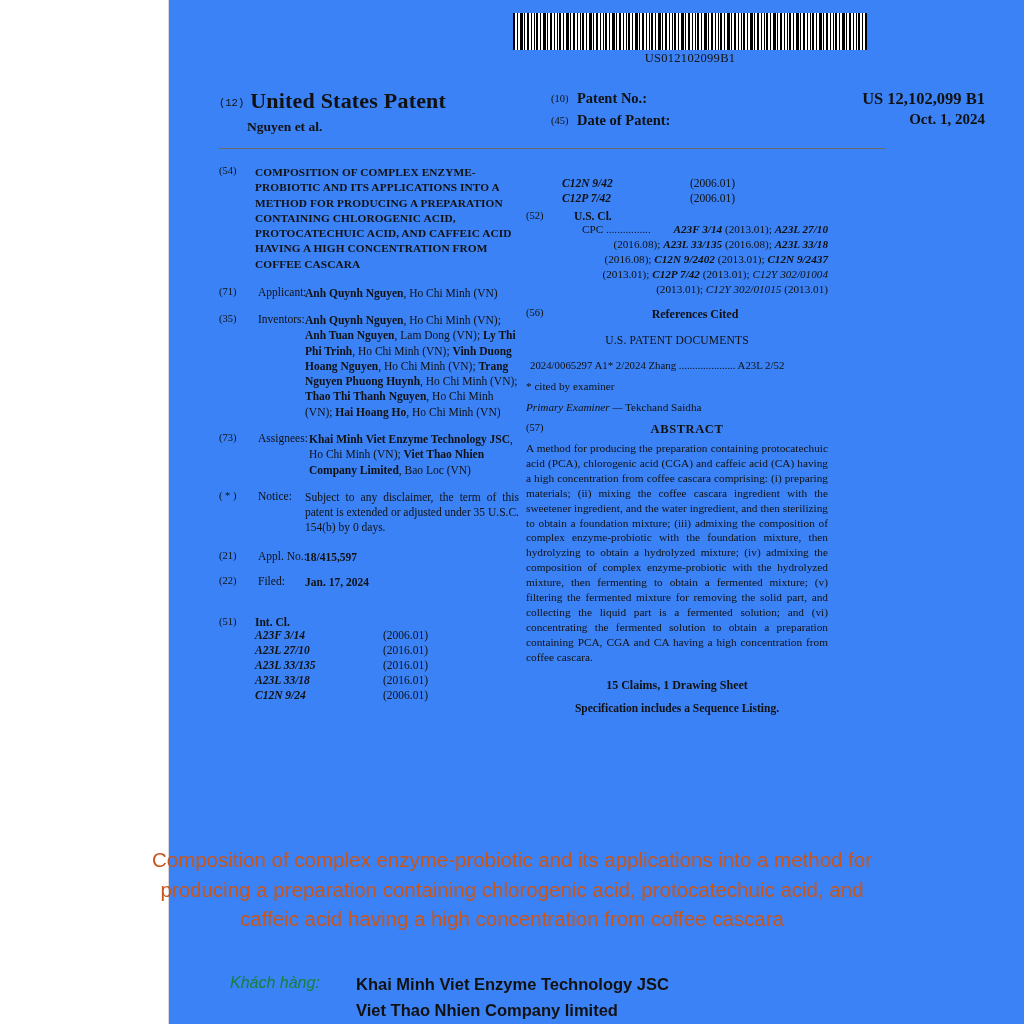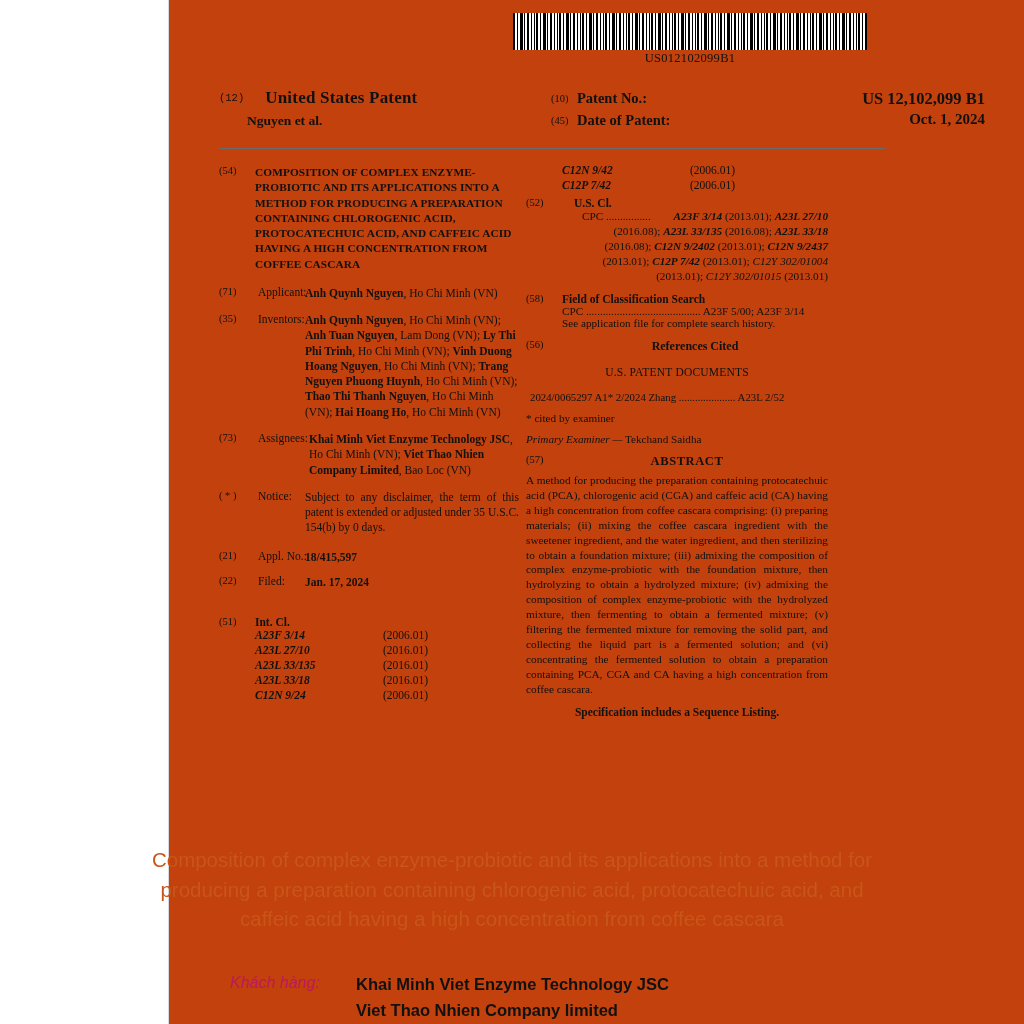--- a/index.html
+++ b/index.html
@@ -16,21 +16,21 @@
     color: #111111;
   }
 
   
   #page-sheet {
     position: absolute;
     left: 168px;
     top: 0;
     width: 856px;
     height: 1024px;
-    background: #c2410c;
+    background: #3b82f6;
     border-left: 1px solid #d8d8dc;
     box-sizing: border-box;
   }
   #left-gutter {
     position: absolute;
     left: 0; top: 0;
     width: 168px; height: 1024px;
     background: #ffffff;
   }
 
@@ -69,25 +69,25 @@
     width: 766px;
     height: 58px;
   }
   #title-left { position: absolute; left: 0; top: 0; width: 330px; }
   .paren-sm {
     font-size: 10.5px;
     vertical-align: 2px;
     font-family: Liberation Mono, monospace;
   }
   #us-patent-title {
-    font-size: 17px;
+    font-size: 22px;
     font-weight: bold;
     letter-spacing: 0.2px;
     display: inline-block;
-    margin-left: 21px;
+    margin-left: 6px;
   }
   #author-line {
     font-size: 13.5px;
     font-weight: bold;
     margin-left: 28px;
     margin-top: 5px;
   }
   #title-right { position: absolute; left: 332px; top: 2px; width: 434px; }
   .hdr-kv { position: relative; height: 22px; }
   .hdr-paren { position: absolute; left: 0; top: 3px; font-size: 10.5px; }
@@ -106,21 +106,21 @@
   
   #col-left {
     position: absolute;
     left: 50px;
     top: 165px;
     width: 300px;
   }
   #col-right {
     position: absolute;
     left: 357px;
-    top: 163px;
+    top: 176px;
     width: 302px;
   }
 
   .entry { position: relative; margin-bottom: 9px; }
   .tag {
     position: absolute;
     left: 0; top: 0;
     width: 32px;
     font-size: 10.5px;
   }
@@ -256,21 +256,21 @@
     left: 168px;
     top: 972px;
     width: 700px;
     font-family: "Liberation Sans", sans-serif;
   }
   #cust-label {
     position: absolute;
     left: 62px; top: 2px;
     font-size: 16px;
     font-style: italic;
-    color: #be185d;
+    color: #15803d;
   }
   #cust-names {
     margin-left: 188px;
     font-size: 16.5px;
     font-weight: bold;
     line-height: 1.55;
     color: #111;
   }
 </style>
 </head>
@@ -394,45 +394,40 @@
 
     <div class="entry">
       <span class="tag">(52)</span>
       <div id="cpc-head">U.S. Cl.</div>
       <div id="cpc-body">
         <span class="lead">CPC ................</span>
         <span id="cpc-codes-text"><span class="it">A23F 3/14</span> (2013.01); <span class="it">A23L 27/10</span> (2016.08); <span class="it">A23L 33/135</span> (2016.08); <span class="it">A23L 33/18</span> (2016.08); <span class="it">C12N 9/2402</span> (2013.01); <span class="it">C12N 9/2437</span> (2013.01); <span class="it">C12P 7/42</span> (2013.01); <span class="it-l">C12Y 302/01004</span> (2013.01); <span class="it-l">C12Y 302/01015</span> (2013.01)</span>
       </div>
     </div>
 
-    <div class="entry" style="margin-top:8px">
-      <span class="tag">(58)</span>
-      <div id="fos-head">Field of Classification Search</div>
-      <div id="fos-line">CPC ......................................... A23F 5/00; A23F 3/14</div>
-      <div id="fos-note">See application file for complete search history.</div>
-    </div>
 
     <div class="entry" style="margin-top:10px">
       <span class="tag">(56)</span>
       <div id="refs-head">References Cited</div>
       <div id="refs-sub">U.S. PATENT DOCUMENTS</div>
       <div id="ref-row"><span>2024/0065297  </span><span>A1*   </span><span>2/2024  </span><span>Zhang </span><span>..................... </span><span>A23L 2/52</span></div>
       <div id="ref-cited">* cited by examiner</div>
       <div id="examiner">
         <i class="it-l">Primary Examiner —</i>
         <span>Tekchand Saidha</span>
       </div>
     </div>
 
     <div id="abs-head-row">
       <span class="tag">(57)</span>
       <div id="abs-head">ABSTRACT</div>
     </div>
     <div id="abs-body">A method for producing the preparation containing protocatechuic acid (PCA), chlorogenic acid (CGA) and caffeic acid (CA) having a high concentration from coffee cascara comprising: (i) preparing materials; (ii) mixing the coffee cascara ingredient with the sweetener ingredient, and the water ingredient, and then sterilizing to obtain a foundation mixture; (iii) admixing the composition of complex enzyme-probiotic with the foundation mixture, then hydrolyzing to obtain a hydrolyzed mixture; (iv) admixing the composition of complex enzyme-probiotic with the hydrolyzed mixture, then fermenting to obtain a fermented mixture; (v) filtering the fermented mixture for removing the solid part, and collecting the liquid part is a fermented solution; and (vi) concentrating the fermented solution to obtain a preparation containing PCA, CGA and CA having a high concentration from coffee cascara.</div>
 
+    <div id="claims-line">15 Claims, 1 Drawing Sheet</div>
     <div id="spec-line">Specification includes a Sequence Listing.</div>
 
   </div>
 </div>
 
 <div id="caption">Composition of complex enzyme-probiotic and its applications into a method for producing a preparation containing chlorogenic acid, protocatechuic acid, and caffeic acid having a high concentration from coffee cascara</div>
 
 <div id="customer-block">
   <div id="cust-label">Khách hàng:</div>
   <div id="cust-names">

